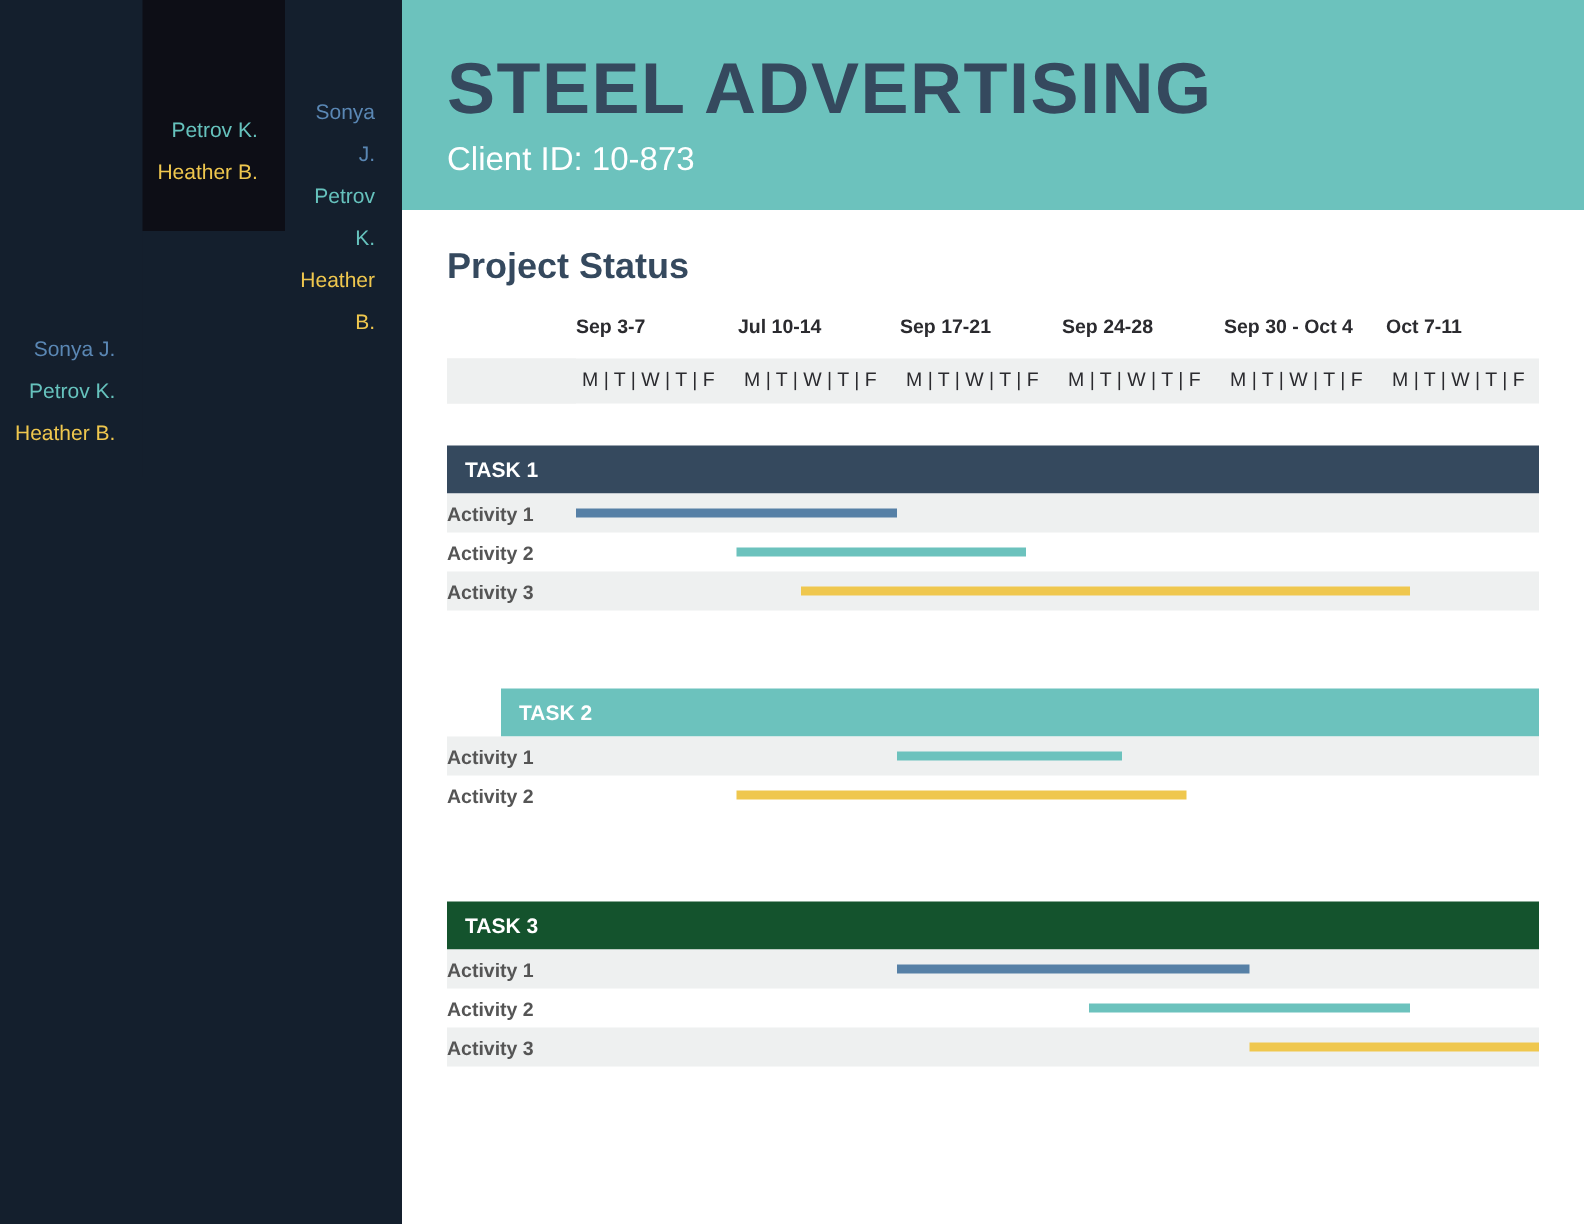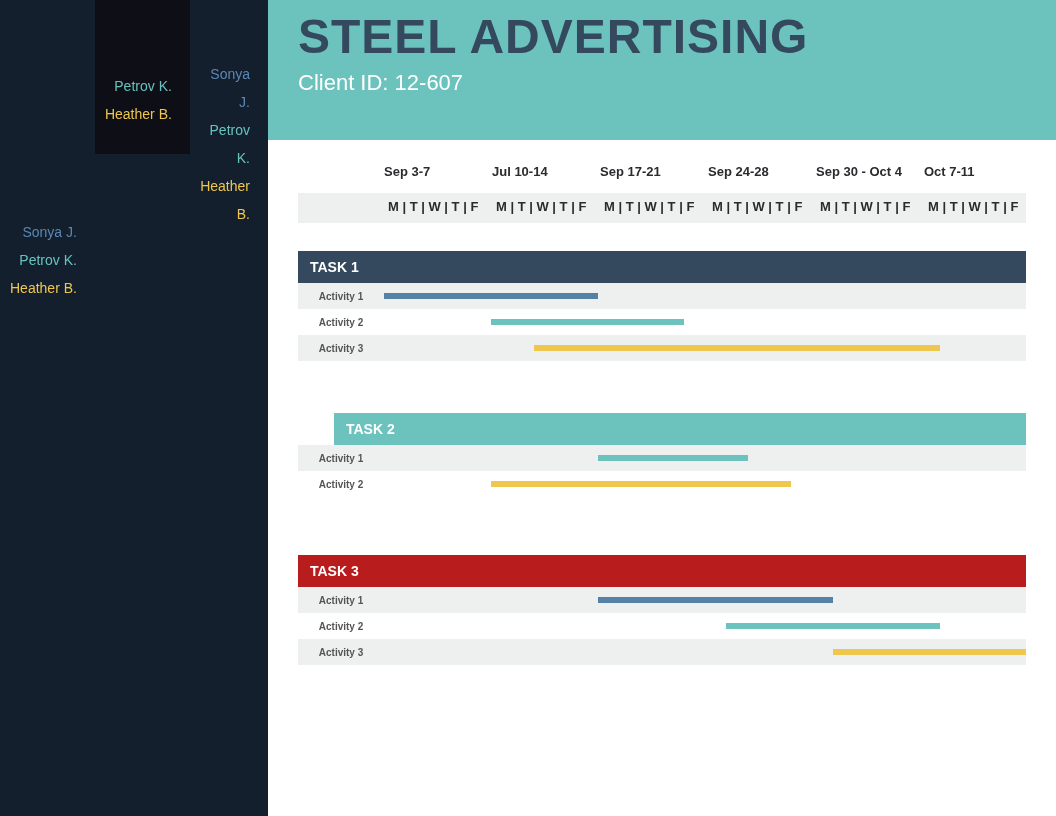--- a/index.html
+++ b/index.html
@@ -29,21 +29,21 @@
 }
 .side-block.darker { background: #0d0e16; }
 .side-block.normal { background: #141f2d; }
 .p-blue { color: #5a87b4; }
 .p-teal { color: #66c2bd; }
 .p-yellow { color: #efc74e; }
 
 .main { flex: 1; display: flex; flex-direction: column; }
 .header {
   background: #6cc2bd;
-  padding: 9px 30px 18px 30px;
+  padding: 32px 30px 18px 30px;
   height: 140px;
 }
 .header-title {
   font-family: 'Arial Black', 'Arial Bold', Arial, sans-serif;
   font-weight: 900;
   font-size: 48px;
   color: #35495e;
   letter-spacing: 1px;
 }
 .header-sub {
@@ -87,52 +87,51 @@
   background: #eef0f0;
 }
 .days-row .label-col {
   background: #eef0f0;
   height: 30px;
 }
 .days-row .weeks { gap: 6px; }
 .week-days {
   flex: 1;
   font-size: 13px;
-  font-weight: 700;
+  font-weight: 400;
   color: #2b2b2f;
   padding: 6px 0 6px 4px;
   white-space: nowrap;
 }
 
 .task-sec { margin-top: 28px; }
 .task-sec.first { margin-top: 28px; }
 .task-head {
   padding: 8px 12px;
   font-size: 14px;
   font-weight: 700;
   color: #fff;
 }
 .task-head.h1 { background: #35495e; }
 .task-head.h2 { background: #6cc2bd; margin-left: 36px; }
-.task-head.h3 { background: #b91c1c; }
+.task-head.h3 { background: #14532d; }
 
 .activity-row {
   display: flex;
   align-items: center;
   height: 26px;
 }
 .activity-row.alt { background: #eef0f0; }
 .act-label {
   width: 86px;
   flex-shrink: 0;
-  font-size: 10px;
+  font-size: 13px;
   font-weight: 700;
   color: #555;
   padding-left: 0;
-  text-align: center;
 }
 .bar-area {
   flex: 1;
   position: relative;
   height: 100%;
 }
 .bar {
   position: absolute;
   top: 50%;
   transform: translateY(-50%);
@@ -163,24 +162,25 @@
     <div class="side-block normal" style="flex:1; display:flex; flex-direction:column; justify-content:flex-start; padding-top:60px;">
       <div class="p-blue">Sonya J.</div>
       <div class="p-teal">Petrov K.</div>
       <div class="p-yellow">Heather B.</div>
     </div>
   </div>
 
   <div class="main">
     <div class="header">
       <div class="header-title">STEEL ADVERTISING</div>
-      <div class="header-sub">Client ID: 12-607</div>
+      <div class="header-sub">Client ID: 10-873</div>
     </div>
 
     <div class="content">
+      <div class="status-title">Project Status</div>
 
       <div class="timeline-head">
         <div class="label-col"></div>
         <div class="weeks">
           <div class="week">
               <div class="week-range">Sep 3-7</div>
             </div>
           <div class="week">
               <div class="week-range">Jul 10-14</div>
             </div>

